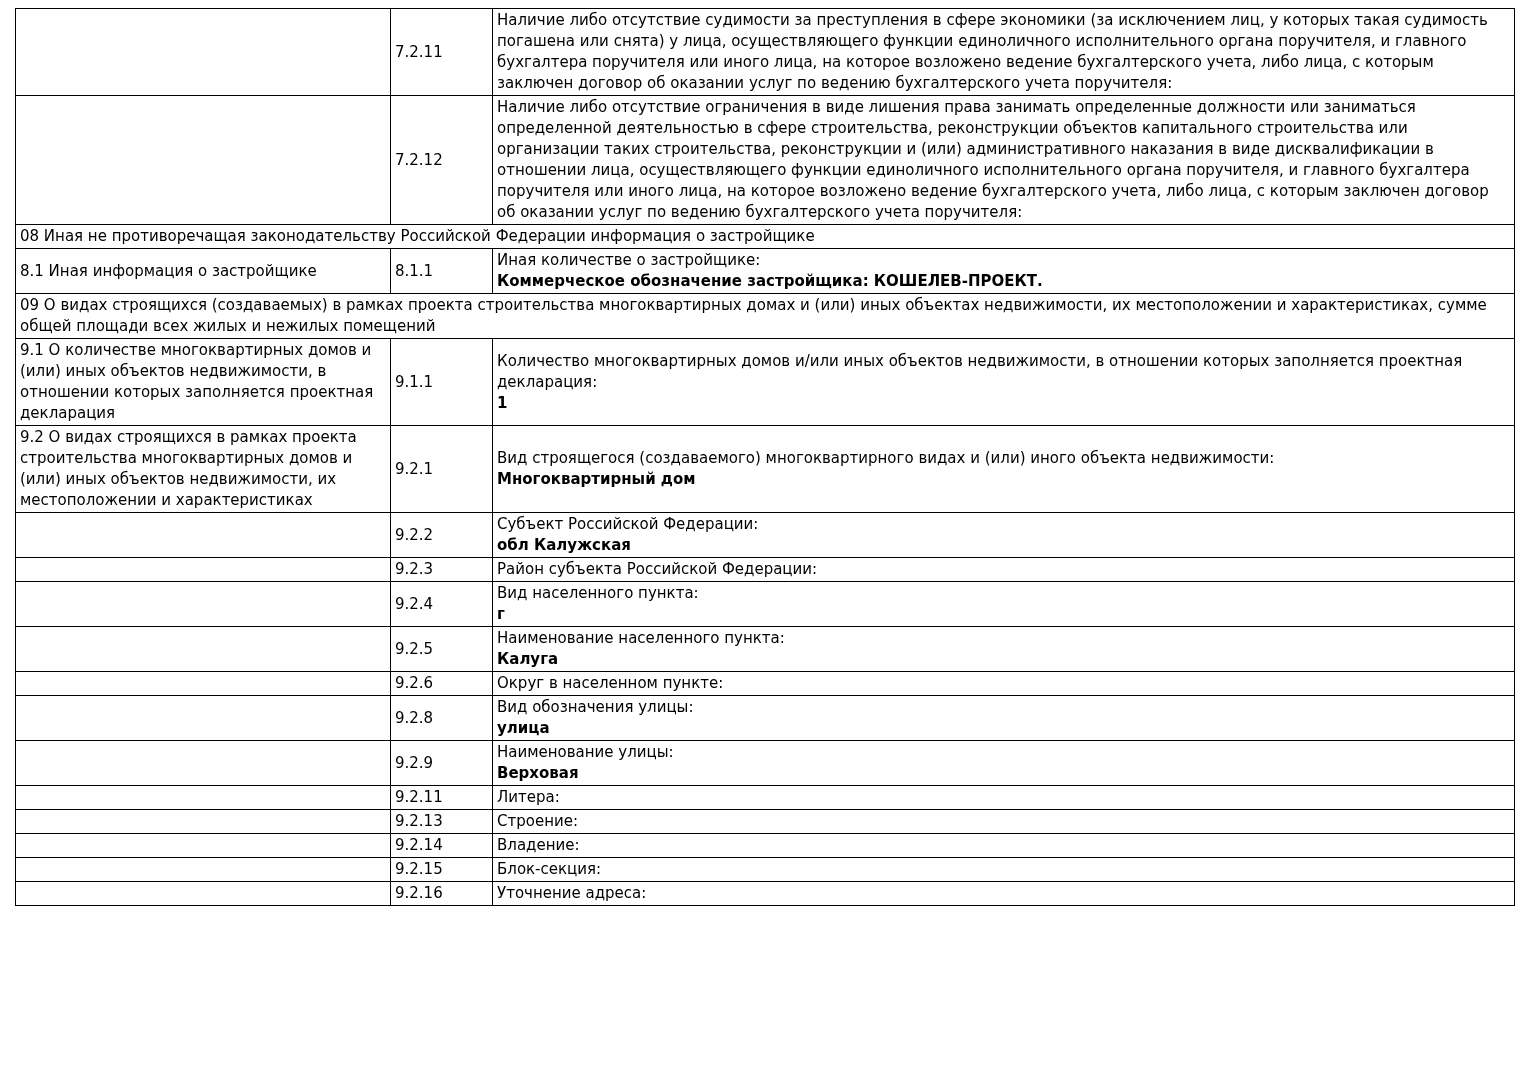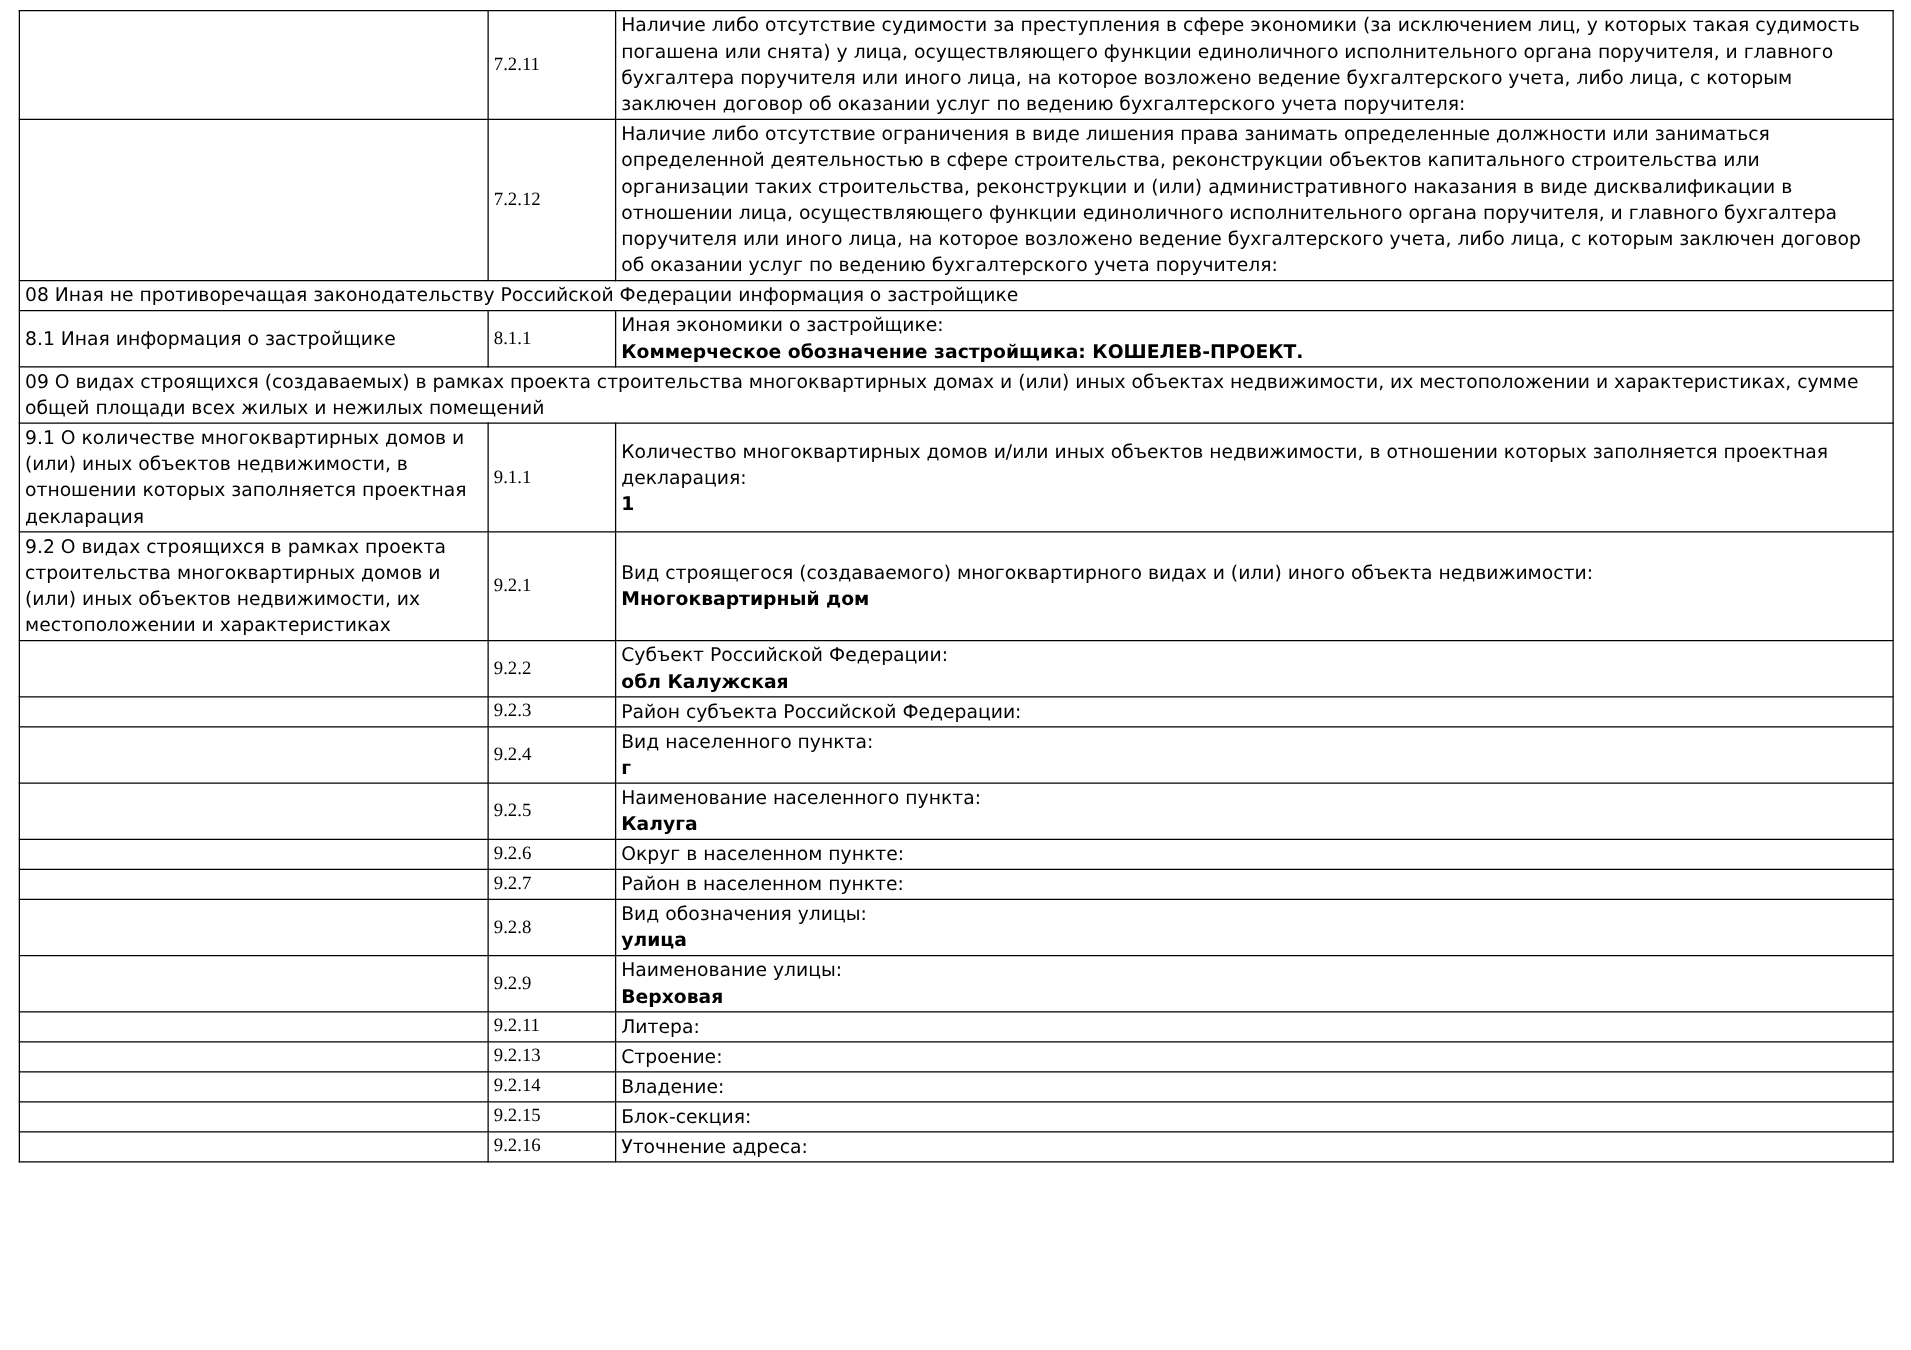--- a/index.html
+++ b/index.html
@@ -26,21 +26,20 @@
     padding: 1px 4px;
     vertical-align: middle;
     line-height: 21px;
     overflow-wrap: break-word;
   }
   td.col-group {
     vertical-align: top;
   }
   td.col-num {
     vertical-align: middle;
-    font-family: Liberation Serif, serif;
   }
   td.col-content {
     vertical-align: middle;
   }
   td.section-cell {
     font-weight: normal;
   }
   .field-value {
     font-weight: bold;
   }
@@ -70,21 +69,21 @@
             <div class="field-label">Наличие либо отсутствие ограничения в виде лишения права занимать определенные должности или заниматься определенной деятельностью в сфере строительства, реконструкции объектов капитального строительства или организации таких строительства, реконструкции и (или) административного наказания в виде дисквалификации в отношении лица, осуществляющего функции единоличного исполнительного органа поручителя, и главного бухгалтера поручителя или иного лица, на которое возложено ведение бухгалтерского учета, либо лица, с которым заключен договор об оказании услуг по ведению бухгалтерского учета поручителя:</div>
           </td>
         </tr>
         <tr>
           <td colspan="3" class="section-cell">08 Иная не противоречащая законодательству Российской Федерации информация о застройщике</td>
         </tr>
         <tr>
           <td class="col-group">8.1 Иная информация о застройщике</td>
           <td class="col-num">8.1.1</td>
           <td class="col-content">
-            <div class="field-label">Иная экономики о застройщике:</div>
+            <div class="field-label">Иная количестве о застройщике:</div>
             <div class="field-value">Коммерческое обозначение застройщика: КОШЕЛЕВ-ПРОЕКТ.</div>
           </td>
         </tr>
         <tr>
           <td colspan="3" class="section-cell">09 О видах строящихся (создаваемых) в рамках проекта строительства многоквартирных домах и (или) иных объектах недвижимости, их местоположении и характеристиках, сумме общей площади всех жилых и нежилых помещений</td>
         </tr>
         <tr>
           <td class="col-group">9.1 О количестве многоквартирных домов и (или) иных объектов недвижимости, в отношении которых заполняется проектная декларация</td>
           <td class="col-num">9.1.1</td>
           <td class="col-content">
@@ -133,27 +132,20 @@
         </tr>
         <tr>
           <td class="col-group"></td>
           <td class="col-num">9.2.6</td>
           <td class="col-content">
             <div class="field-label">Округ в населенном пункте:</div>
           </td>
         </tr>
         <tr>
           <td class="col-group"></td>
-          <td class="col-num">9.2.7</td>
-          <td class="col-content">
-            <div class="field-label">Район в населенном пункте:</div>
-          </td>
-        </tr>
-        <tr>
-          <td class="col-group"></td>
           <td class="col-num">9.2.8</td>
           <td class="col-content">
             <div class="field-label">Вид обозначения улицы:</div>
             <div class="field-value">улица</div>
           </td>
         </tr>
         <tr>
           <td class="col-group"></td>
           <td class="col-num">9.2.9</td>
           <td class="col-content">

